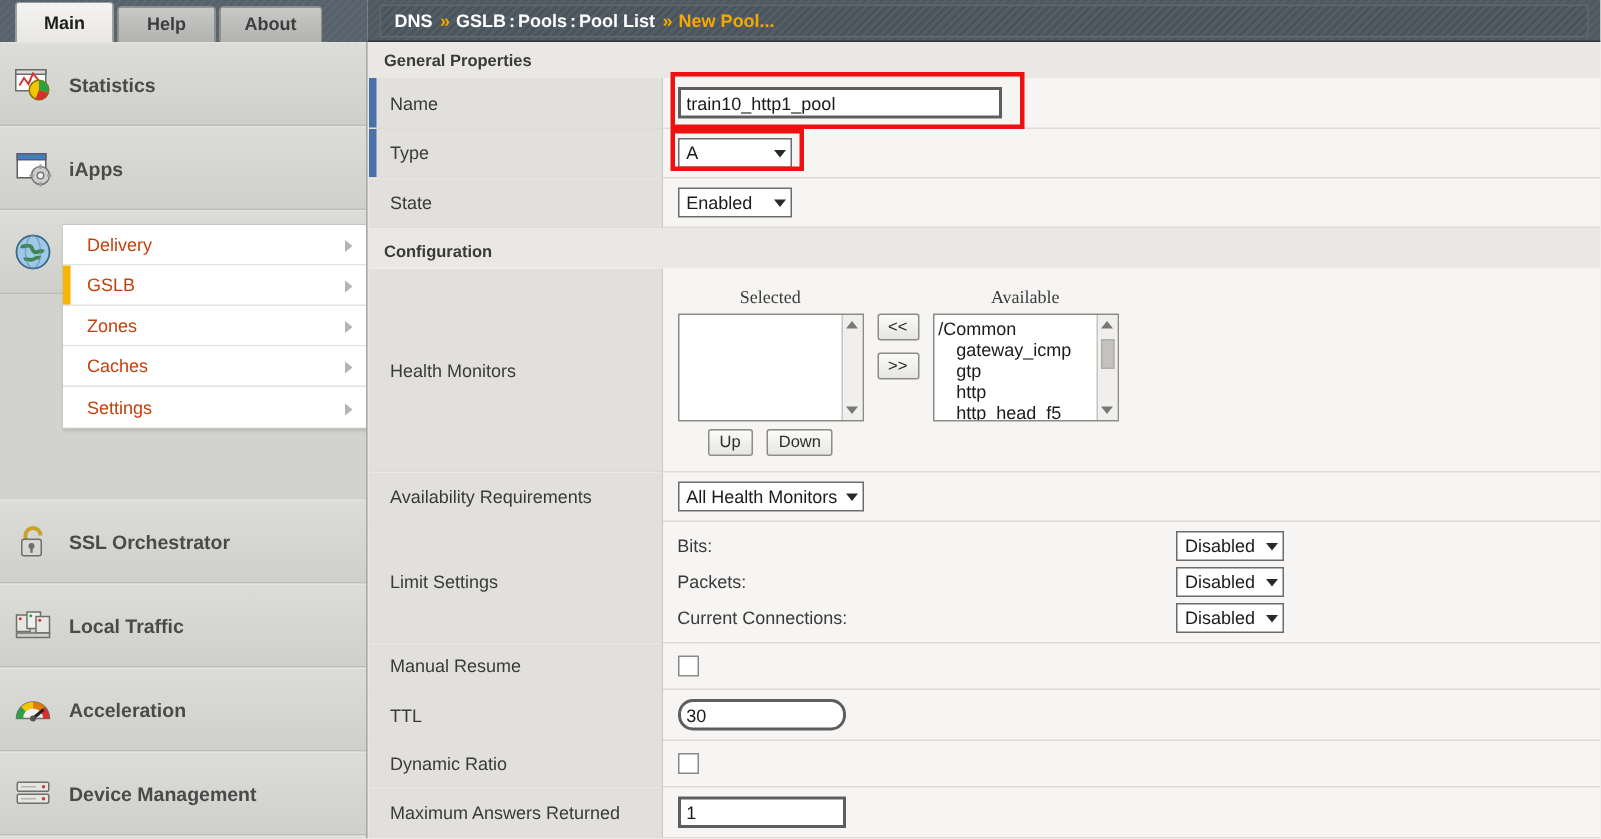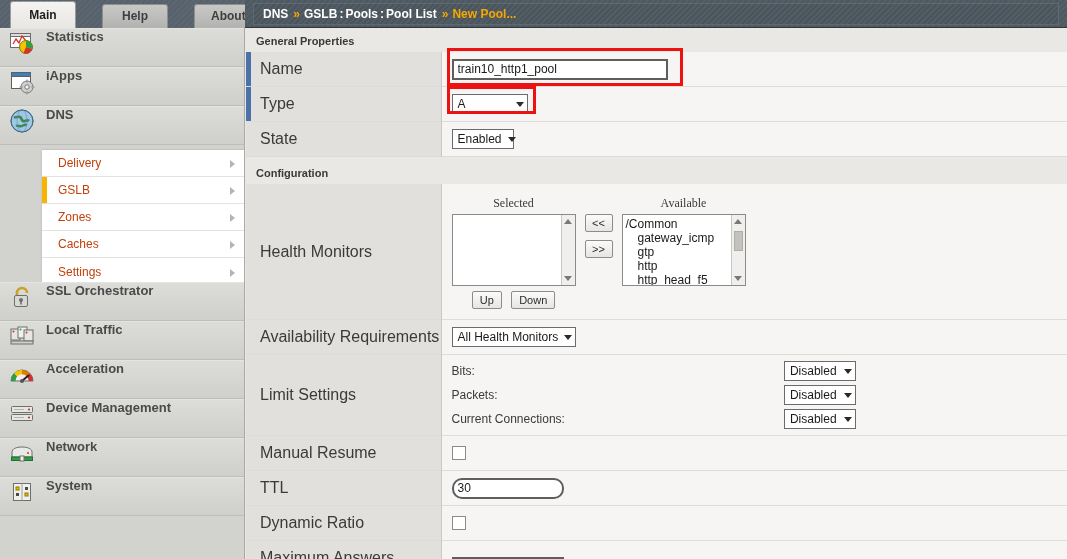--- a/index.html
+++ b/index.html
@@ -13,21 +13,21 @@
     background: #e9e8e4;
   }
   #app { position: relative; width: 1067px; height: 559px; }
 
   
   .tabstrip {
     position: absolute; left: 0; top: 0; width: 245px; height: 28px;
     background: #56616c;
     background-image: repeating-linear-gradient(135deg,
       rgba(255,255,255,.035) 0 2px, rgba(0,0,0,0) 2px 4px);
-    display: flex; align-items: flex-end; gap: 24px;
+    display: flex; align-items: flex-end;
   }
   .tab {
     height: 24px; line-height: 23px; margin-right: 2px;
     padding: 0 16px; font-size: 12px; font-weight: bold;
     color: #3e3e3e; text-align: center;
     background: linear-gradient(to bottom, #c8c8c6, #b2b2b0);
     border: 1px solid #8e8e8c; border-bottom: none;
     border-radius: 3px 3px 0 0; cursor: pointer;
     min-width: 66px;
   }
@@ -61,21 +61,21 @@
   .crumb-sep { color: #f5a800; margin: 0 5px; font-weight: bold; letter-spacing: -1px; }
   .crumb-colon { margin: 0 2px; }
 
   
   .sidebar {
     position: absolute; left: 0; top: 28px; width: 245px; bottom: 0;
     background: #d2d2cf; border-right: 1px solid #a8a8a4;
     overflow: hidden;
   }
   .navitem {
-    position: relative; height: 39px; display: flex; 
+    position: relative; height: 56px; display: flex; align-items: center;
     padding-left: 8px; cursor: pointer;
     border-bottom: 1px solid #bdbdb9;
     border-top: 1px solid #e4e4e1;
     background: linear-gradient(to bottom, #dcdcd9, #cfcfcc);
   }
   .navitem .navlabel {
     margin-left: 10px; font-size: 13px; font-weight: bold; color: #4a4a4a;
   }
   .navicon { width: 28px; height: 28px; flex: 0 0 28px; position: relative; }
 
@@ -109,21 +109,21 @@
   }
   .sectionhead {
     font-size: 11px; font-weight: bold; color: #3a3a3a;
     padding: 7px 0 5px 10px; background: #e9e8e4;
   }
   .ptable { width: 100%; border-collapse: collapse; table-layout: fixed; }
   .ptable tr { border-bottom: 1px solid #dedcd8; }
   .ptable td { padding: 0; vertical-align: middle; }
   td.plabel {
     width: 195px; background: #e1e0dc; color: #3a3a3a;
-    font-size: 16px; padding: 8px 0 8px 14px;
+    font-size: 12px; padding: 8px 0 8px 14px;
     border-right: 1px solid #c9c8c4; position: relative;
   }
   td.plabel.req::before {
     content: ""; position: absolute; left: 0; top: 0; bottom: 0;
     width: 5px; background: #4a72a8;
   }
   td.pfield { background: #f6f5f3; padding: 6px 0 6px 10px; }
 
   
   .txt {
@@ -404,21 +404,21 @@
         <td class="pfield">
           <span class="sel" style="width:76px">
             <span class="cv">A</span>
             <span class="caret"></span>
           </span>
         </td>
       </tr>
       <tr>
         <td class="plabel">State</td>
         <td class="pfield">
-          <span class="sel" style="width:62px">
+          <span class="sel" style="width:76px">
             <span class="cv">Enabled</span>
             <span class="caret"></span>
           </span>
         </td>
       </tr>
     </tbody>
       </table>
 
     <div class="sectionhead" style="padding-top:10px">Configuration</div>
 

